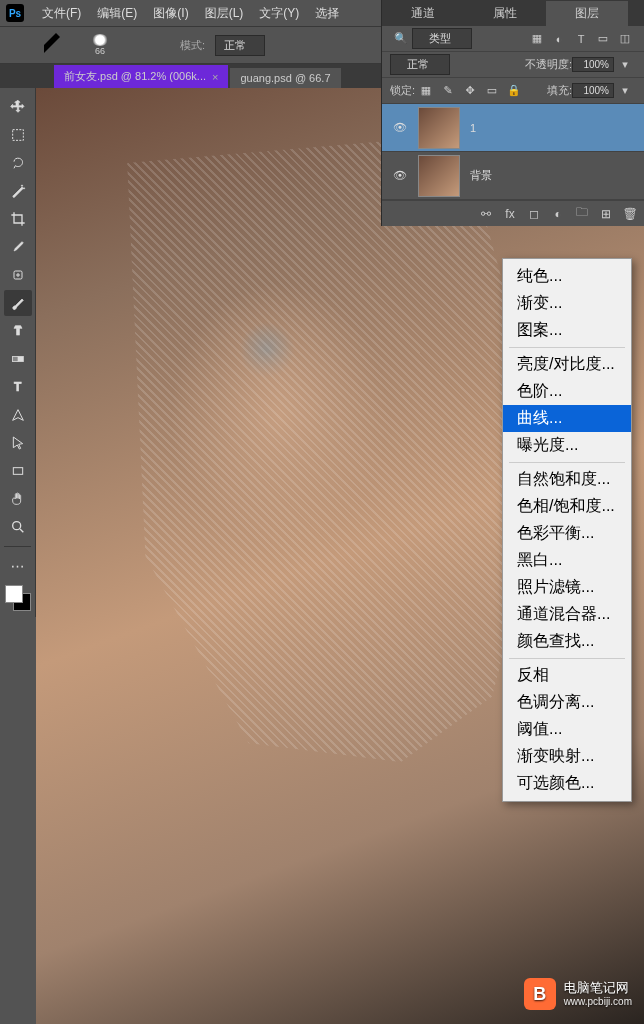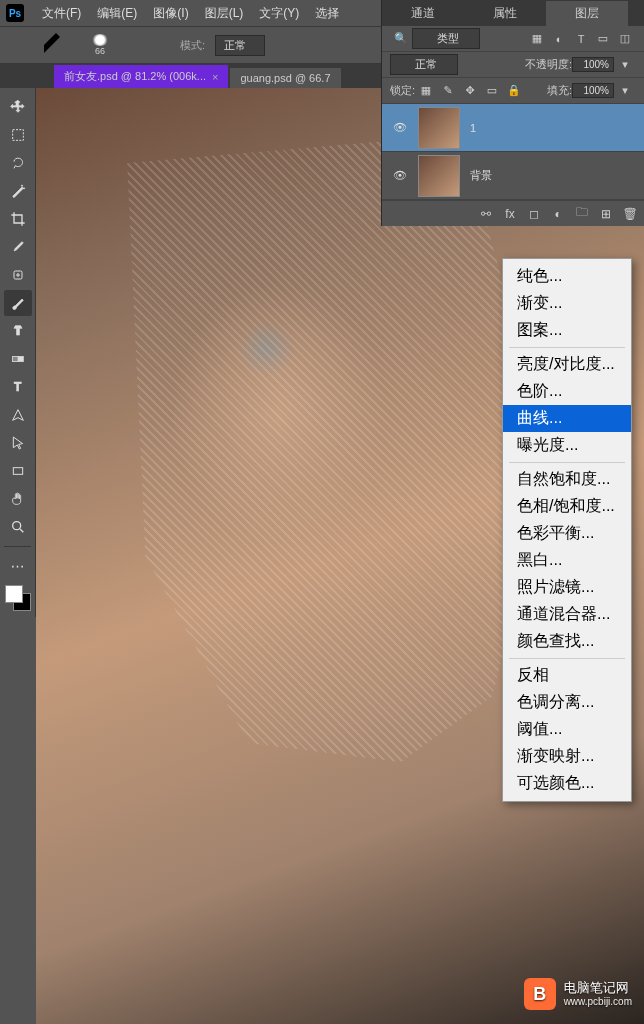--- a/index.html
+++ b/index.html
@@ -46,21 +46,21 @@
     .selection-overlay { position: absolute; inset: 0; background-image: repeating-linear-gradient(45deg, rgba(255,255,255,0.3) 0px, rgba(255,255,255,0.3) 2px, transparent 2px, transparent 6px); opacity: 0.5; clip-path: polygon(15% 8%, 70% 5%, 85% 40%, 75% 65%, 60% 72%, 35% 70%, 18% 50%); }
     
     
     .right-panels { position: absolute; right: 0; top: 0; width: 263px; background: #535353; border-left: 1px solid #2a2a2a; }
     .panel-tabs { height: 26px; background: #383838; display: flex; align-items: center; color: #ccc; font-size: 12px; }
     .panel-tab { padding: 4px 29px; cursor: pointer; }
     .panel-tab.active { background: #535353; }
     
     .panel-row { height: 26px; display: flex; align-items: center; padding: 0 8px; color: #ccc; font-size: 11px; border-bottom: 1px solid #424242; }
     .panel-row .icon-sm { width: 18px; height: 18px; margin: 0 2px; display: inline-flex; align-items: center; justify-content: center; }
-    .panel-dropdown { background: #3f3f3f; padding: 2px 20px 2px 24px; border: 1px solid #2a2a2a; color: #ddd; margin-right: 4px; }
+    .panel-dropdown { background: #3f3f3f; padding: 2px 20px 2px 16px; border: 1px solid #2a2a2a; color: #ddd; margin-right: 4px; }
     .spacer { flex: 1; }
     .pct-input { background: #3f3f3f; padding: 1px 4px; border: 1px solid #2a2a2a; color: #ddd; width: 42px; text-align: right; font-size: 10px; }
     
     
     .layers-list { background: #535353; }
     .layer-row { height: 48px; display: flex; align-items: center; padding: 0 8px; border-bottom: 1px solid #424242; color: #ddd; font-size: 11px; }
     .layer-row.selected { background: #5a8bb8; }
     .layer-eye { width: 20px; height: 20px; display: flex; align-items: center; justify-content: center; margin-right: 8px; }
     .layer-thumb { width: 42px; height: 42px; background: linear-gradient(135deg, #6b4a3a, #c49a7a); border: 1px solid #888; margin-right: 10px; }
     .layer-bottom { height: 26px; display: flex; align-items: center; justify-content: flex-end; padding: 0 6px; gap: 8px; color: #ccc; border-top: 1px solid #424242; }

